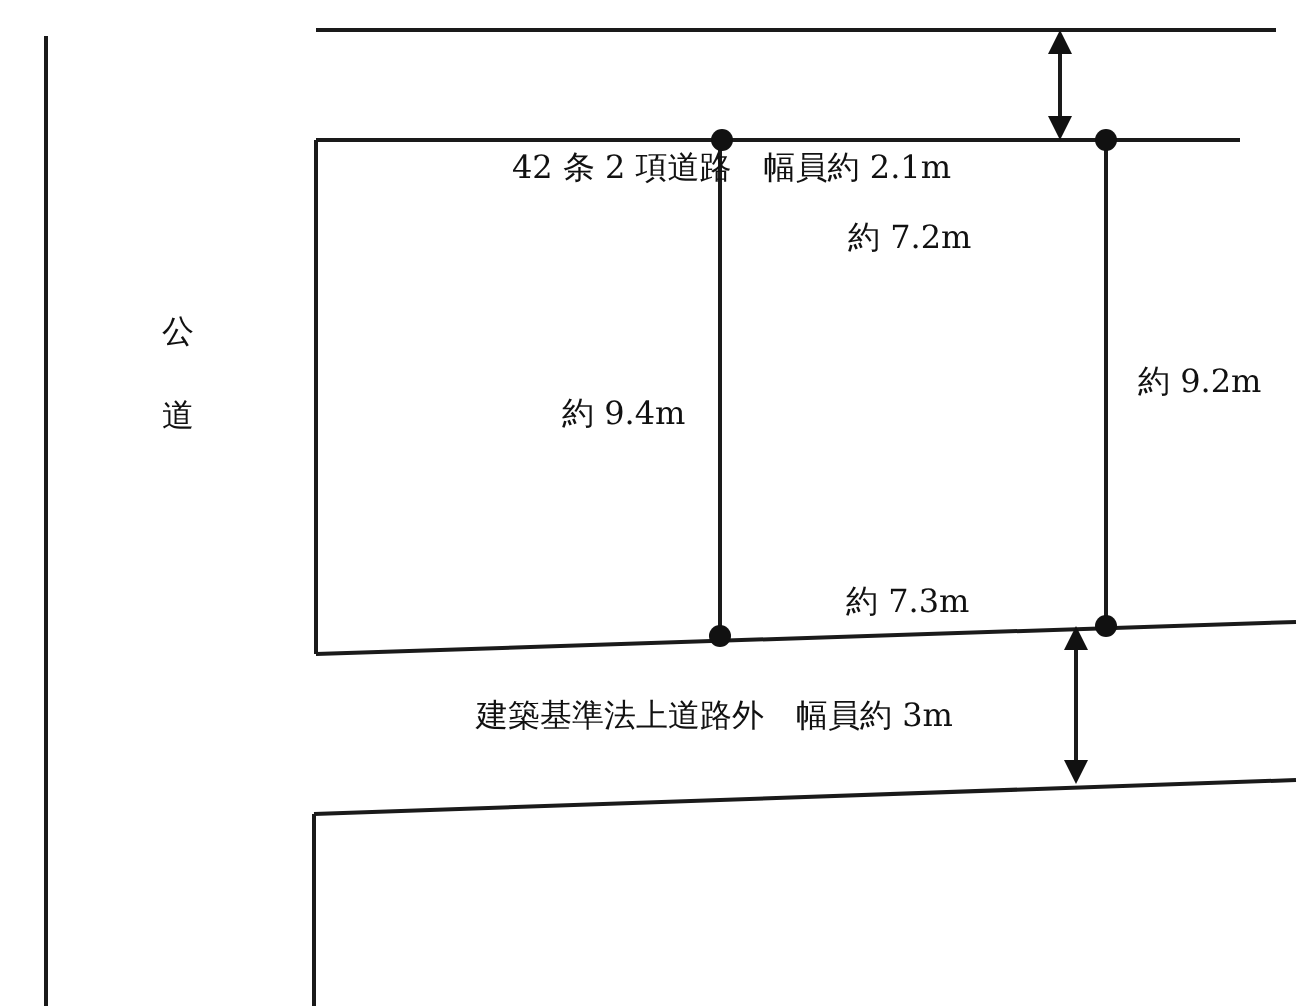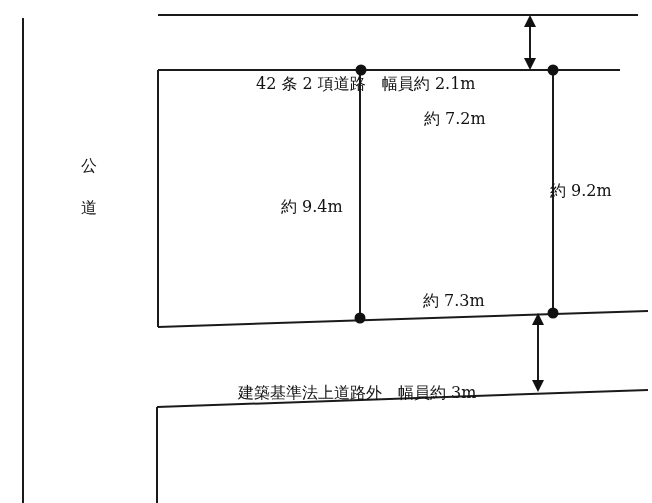--- a/index.html
+++ b/index.html
@@ -51,16 +51,16 @@
       <circle cx="553" cy="313" r="5.5"></circle>
     </g>
   </svg>
 
   <span class="lbl sans" style="left:81px; top:157px;">公</span>
   <span class="lbl sans" style="left:81px; top:199px;">道</span>
 
   <span class="lbl" style="left:256px; top:34px;margin-top:41px;">42 条 2 項道路　幅員約 2.1m</span>
   <span class="lbl" style="left:424px; top:77px;margin-top:33px;">約 7.2m</span>
   <span class="lbl" style="left:281px; top:198px;">約 9.4m</span>
-  <span class="lbl" style="left:550px; top:182px;text-align:center;">約 9.2m</span>
+  <span class="lbl" style="left:569px; top:182px;text-align:center;">約 9.2m</span>
   <span class="lbl" style="left:423px; top:272px;margin-top:20px;">約 7.3m</span>
-  <span class="lbl" style="left:238px; top:349px;margin-top:35px;">建築基準法上道路外　幅員約 3m</span>
+  <span class="lbl" style="left:238px; top:349px;">建築基準法上道路外　幅員約 3m</span>
 </div>
 
 </body></html>

